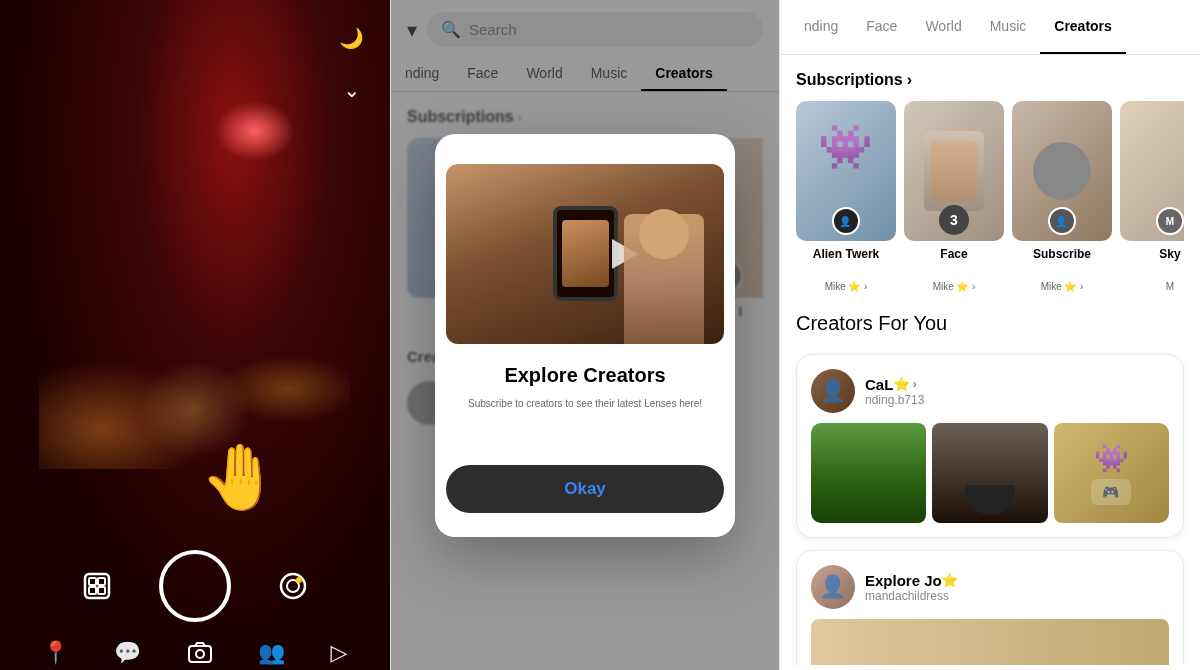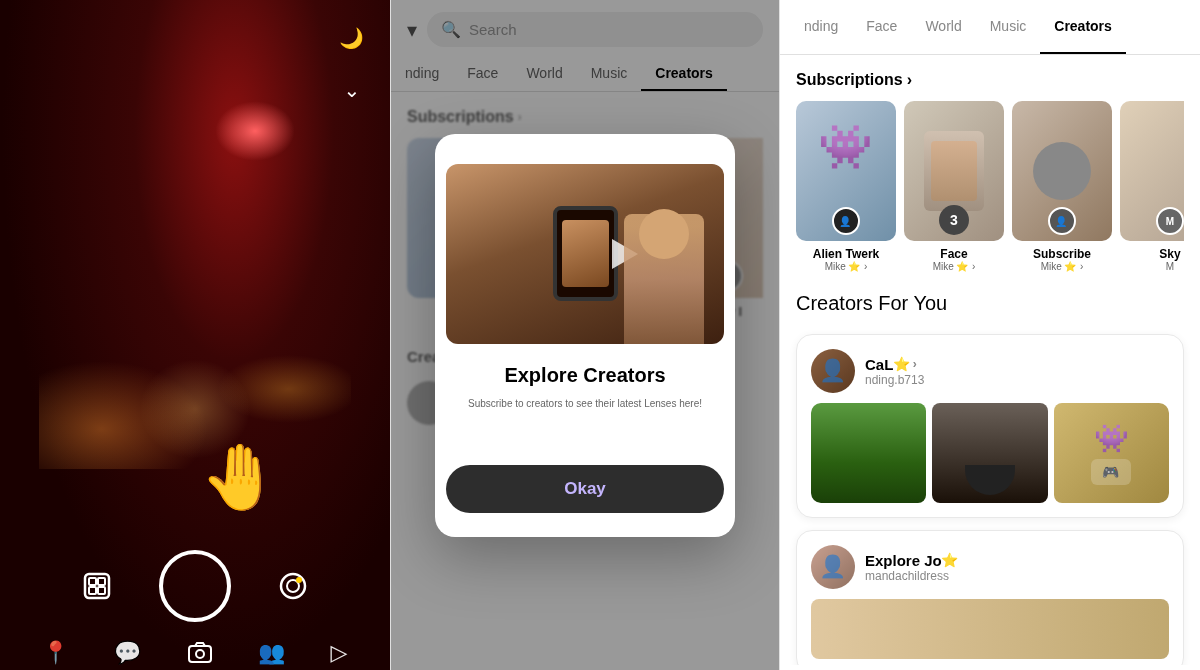--- a/index.html
+++ b/index.html
@@ -335,21 +335,21 @@
       color: #000;
     }
     .modal-subtitle {
       font-size: 10px;
       color: #666;
       line-height: 1.4;
       margin-bottom: 20px;
     }
     .modal-btn {
       background: #2d2d2d;
-      color: #c4b5fd;
+      color: #3b82f6;
       border: none;
       border-radius: 30px;
       padding: 14px 0;
       width: 100%;
       font-size: 17px;
       font-weight: 600;
       cursor: pointer;
       margin-top: 34px;
     }
 
@@ -448,20 +448,21 @@
       color: white;
       font-weight: 700;
     }
     .right-card-name {
       font-weight: 600;
       font-size: 12px;
     }
     .right-card-creator {
       font-size: 10px;
       color: #666;
+      margin-top: 20px;
     }
     .creators-for-you-section {
       margin-top: 8px;
     }
     .cfy-title {
       font-weight: 400;
       font-size: 20px;
       margin-bottom: 19px;
     }
     .cfy-card {

